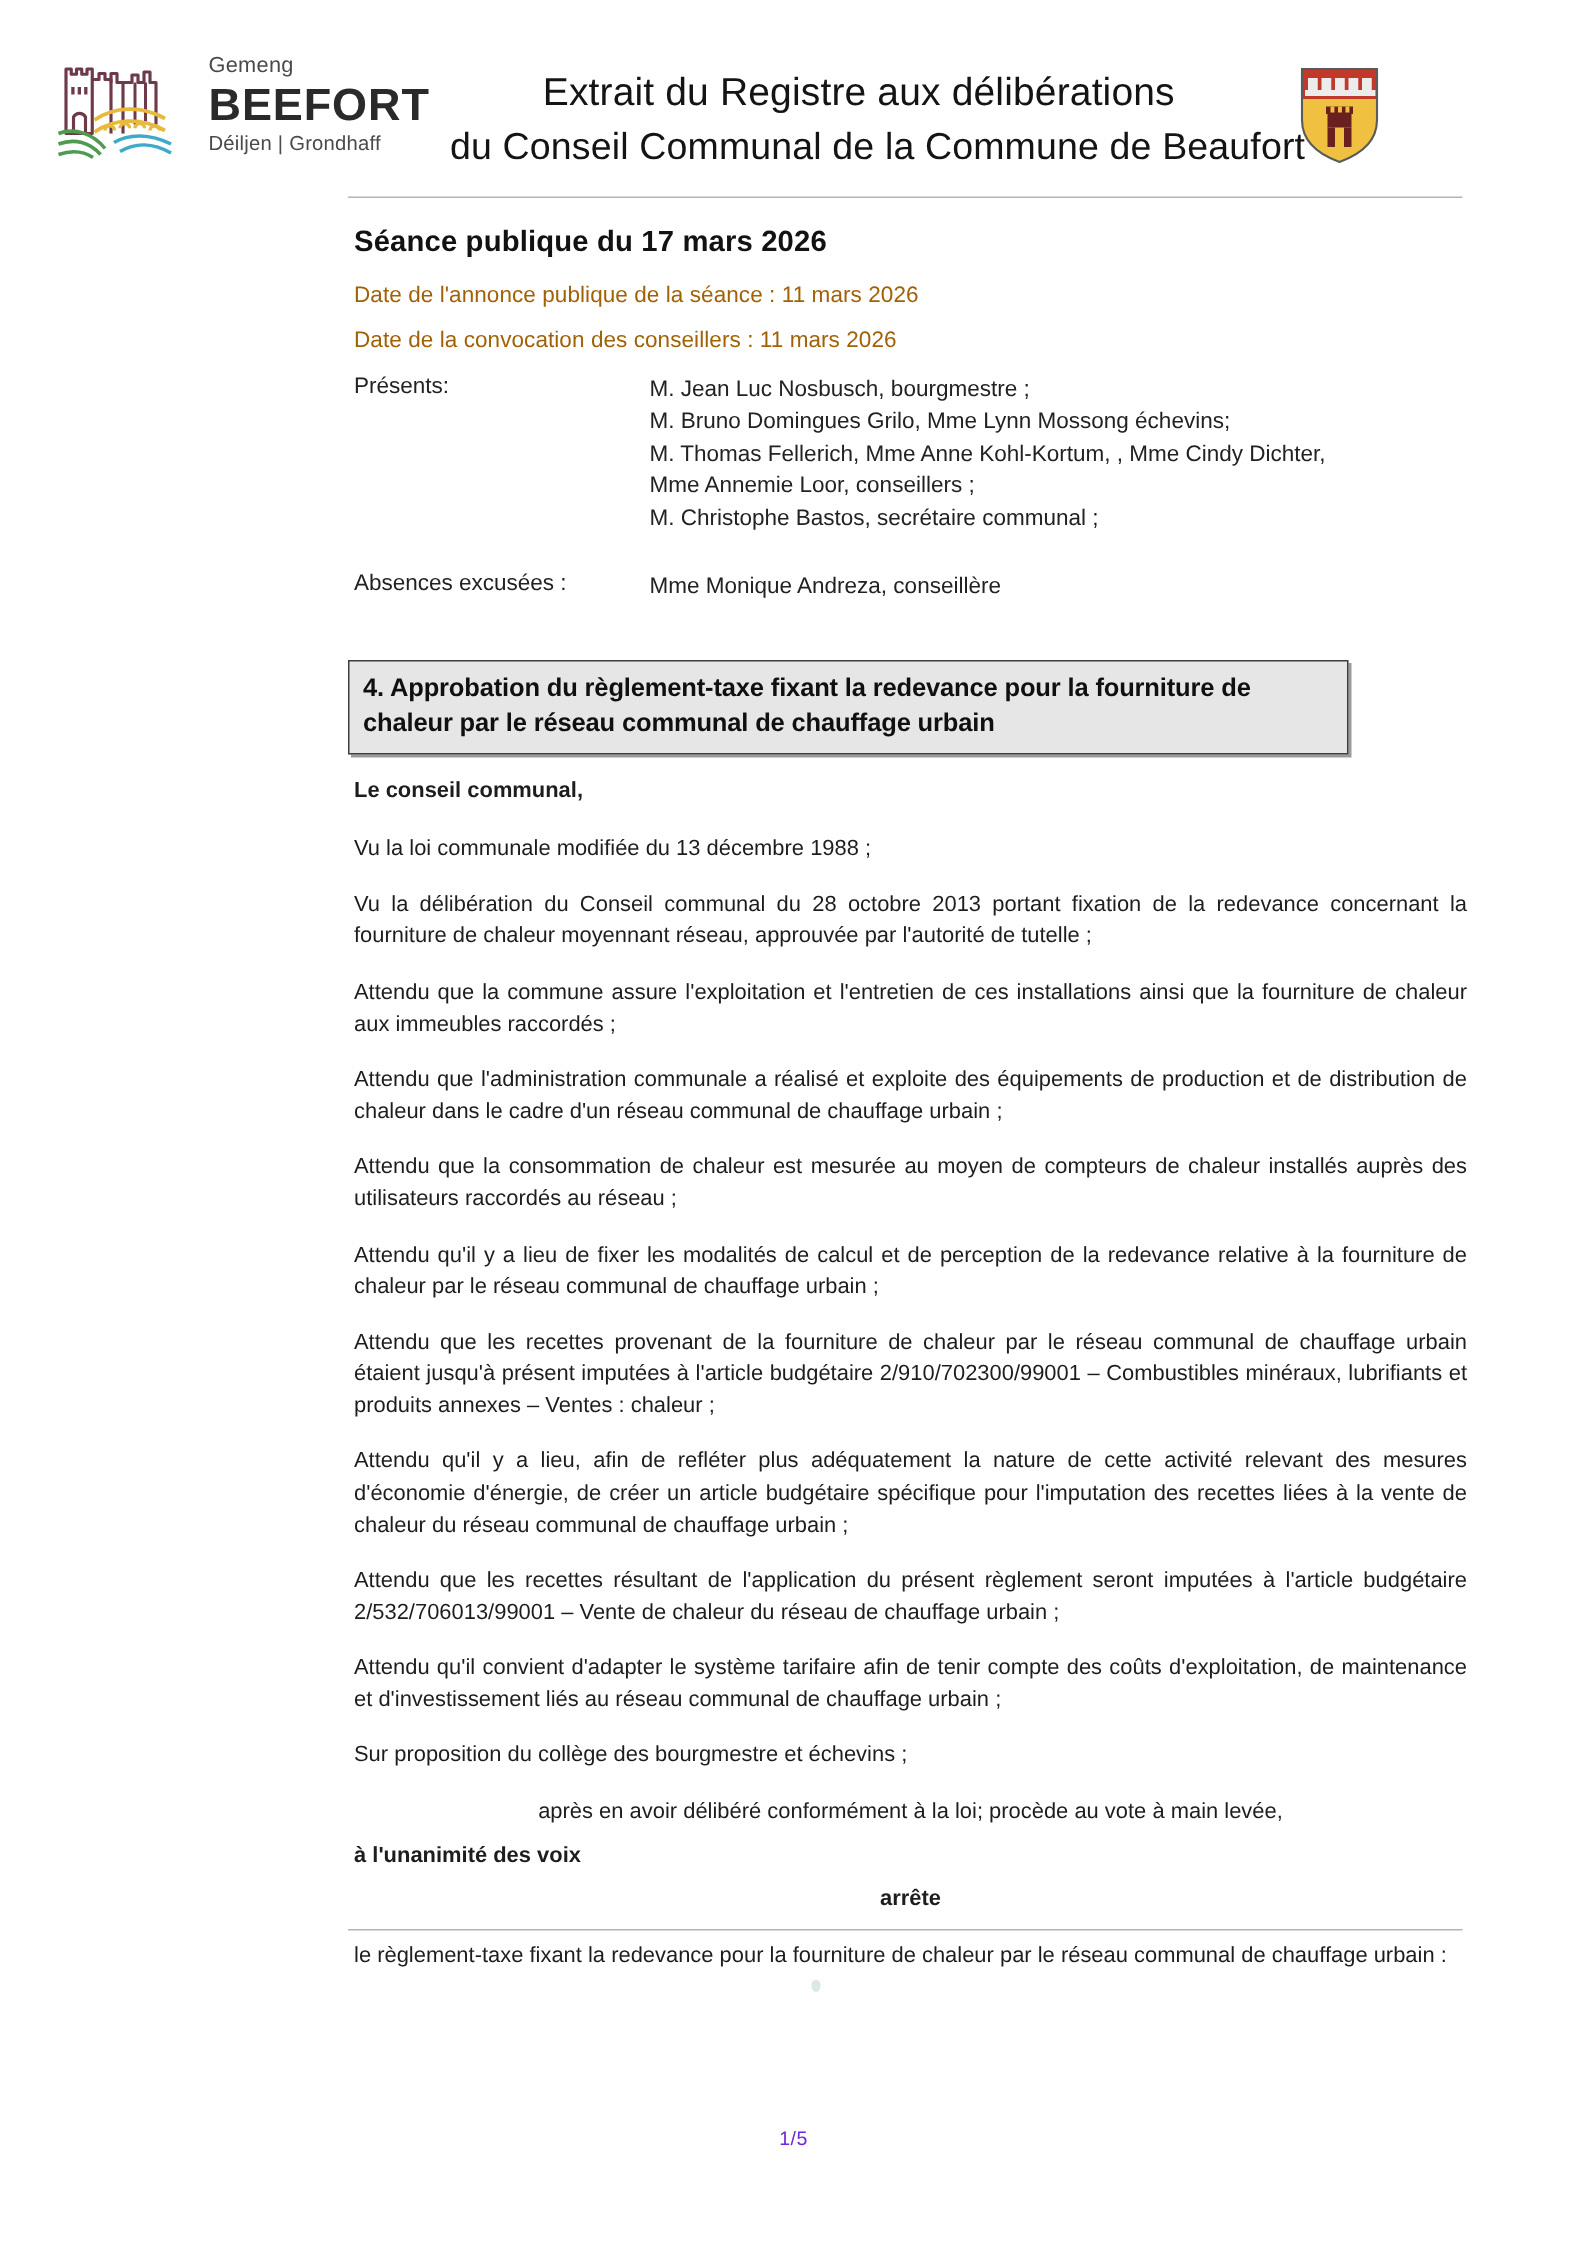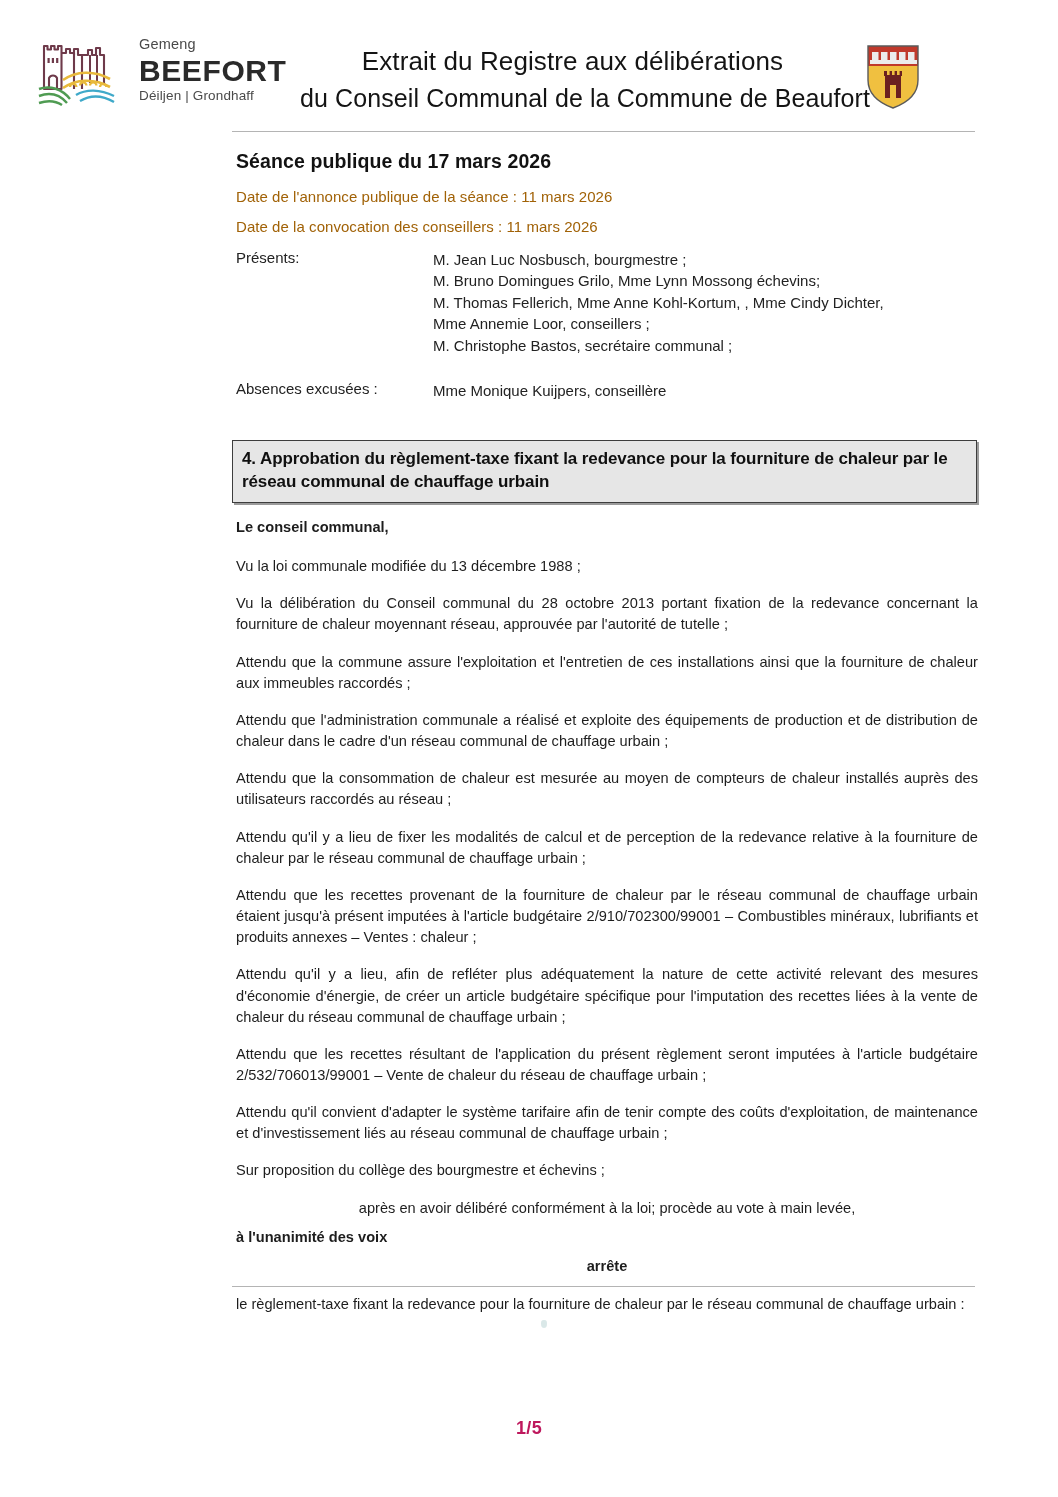--- a/index.html
+++ b/index.html
@@ -153,21 +153,21 @@
   }
   .people-row.absent {
     margin-top: 24px;
   }
 
   
   .title-box {
     position: absolute;
     left: 232px;
     top: 440px;
-    width: 745px;
+    width: 667px;
     box-sizing: border-box;
     background: #e6e6e6;
     border: 1.5px solid #3d3d3d;
     box-shadow: 2px 2px 0 0 #9b9b9b;
     padding: 7px 9px 9px 9px;
   }
   .title-box-text {
     font-size: 17px;
     font-weight: bold;
     color: #101010;
@@ -221,23 +221,23 @@
     background: #bcd6d6;
     opacity: .55;
     border-radius: 40% 40% 50% 50%;
   }
   .page-number {
     position: absolute;
     left: 0;
     top: 1418px;
     width: 1058px;
     text-align: center;
-    font-size: 18px;
-    font-weight: bold;
-    color: #be185d;
+    font-size: 13px;
+    font-weight: normal;
+    color: #6d28d9;
     letter-spacing: .3px;
   }
 </style>
 </head>
 <body>
 
 <div class="page">
 
   <div class="header">
 
@@ -335,21 +335,21 @@
         <div>M. Jean Luc Nosbusch, bourgmestre ;</div>
         <div>M. Bruno Domingues Grilo, Mme Lynn Mossong échevins;</div>
         <div>M. Thomas Fellerich, Mme Anne Kohl-Kortum, , Mme Cindy Dichter,</div>
         <div>Mme Annemie Loor, conseillers ;</div>
         <div>M. Christophe Bastos, secrétaire communal ;</div>
       </div>
     </div>
     <div class="people-row absent">
       <div class="people-label">Absences excusées :</div>
       <div class="people-values">
-        <div>Mme Monique Kuijpers, conseillère</div>
+        <div>Mme Monique Andreza, conseillère</div>
       </div>
     </div>
   </div>
 
   <div class="title-box">
     <div class="title-box-text">4. Approbation du règlement-taxe fixant la redevance pour la fourniture de chaleur par le réseau communal de chauffage urbain</div>
   </div>
 
   <div class="body">
     <p class="p lead">Le conseil communal,</p>

